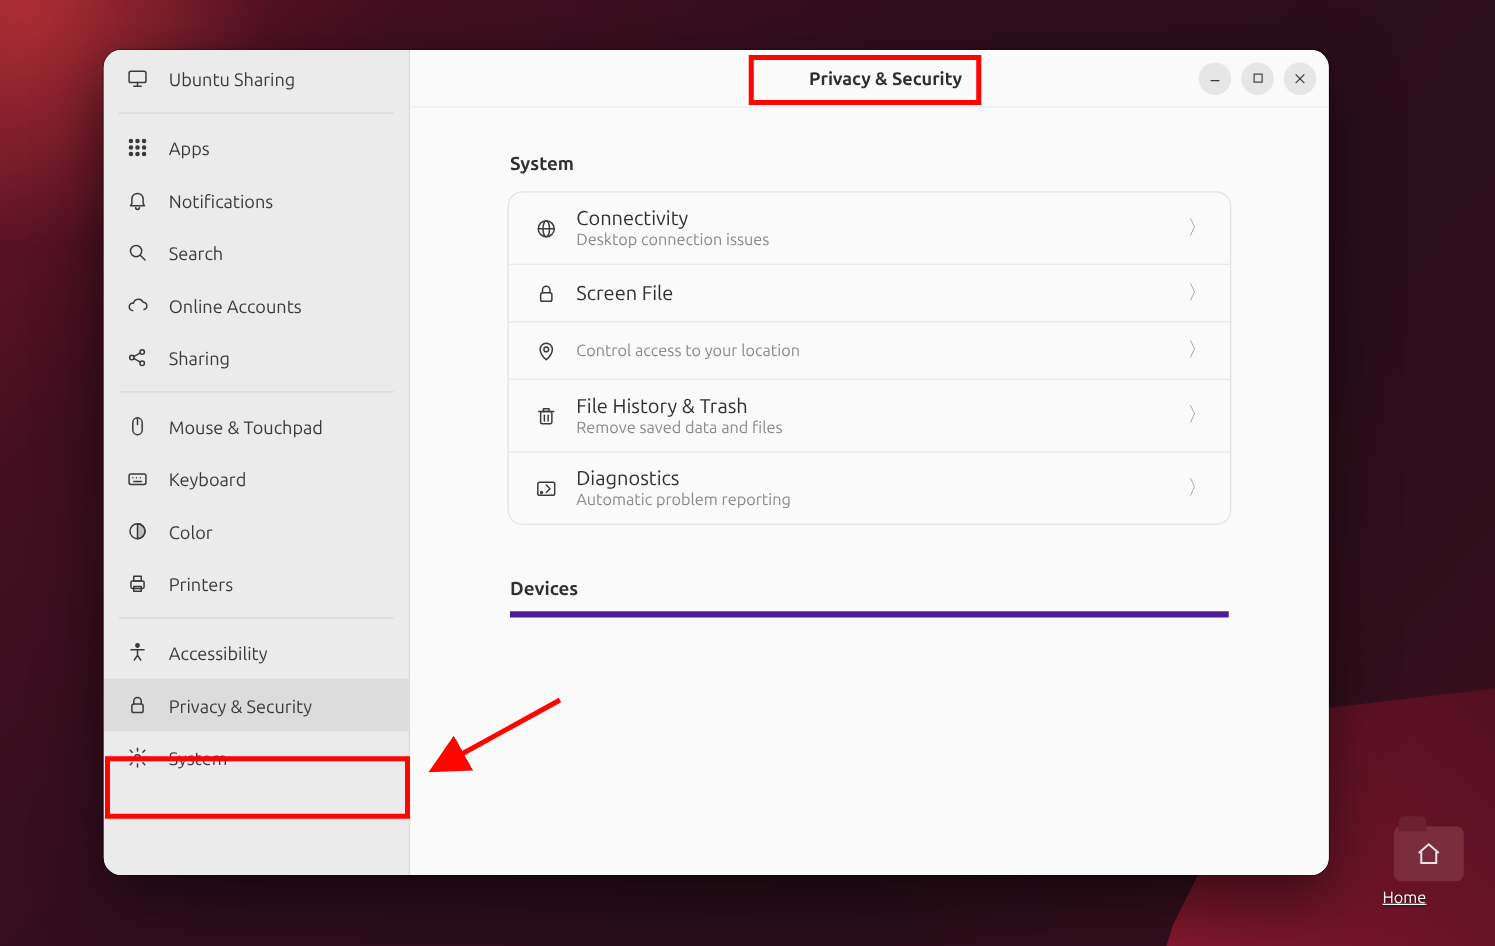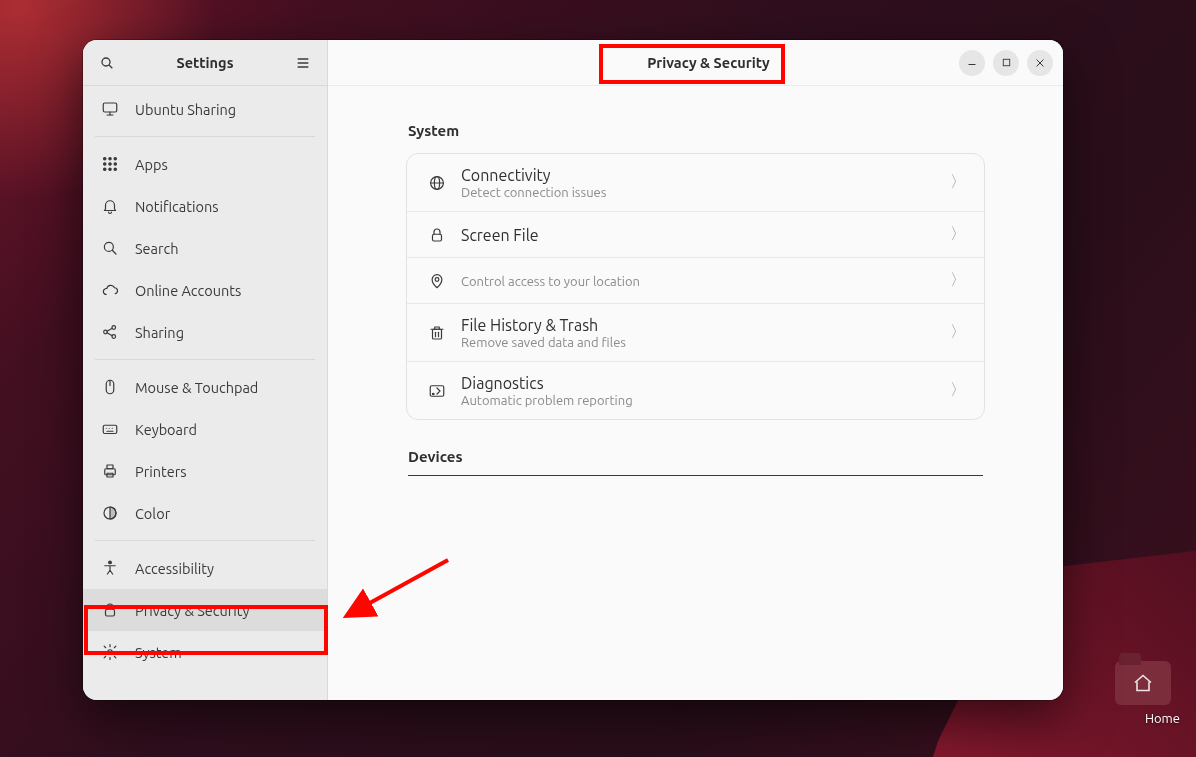--- a/index.html
+++ b/index.html
@@ -17,21 +17,21 @@
     background:radial-gradient(circle at 30% 30%, rgba(226,67,58,.55), rgba(226,67,58,0) 60%);
     transform:rotate(-10deg);
   }
   .desktop::after{
     content:""; position:absolute; right:-120px; bottom:-120px; width:420px; height:340px;
     background:linear-gradient(45deg, rgba(170,30,55,.8), rgba(70,12,28,.9));
     clip-path: polygon(30% 10%, 100% 0%, 100% 100%, 0% 100%, 10% 60%);
   }
 
   
-  .home-wrap{ position:absolute; right:16px; bottom:32px; width:74px; text-align:right; color:#fff; }
+  .home-wrap{ position:absolute; right:16px; bottom:32px; width:74px; text-align:left; color:#fff;text-decoration:underline; }
   .home-folder{
     width:56px; height:44px; margin:0 auto 6px; position:relative;
     background:#7b2d3b; border-radius:6px;
   }
   .home-folder::before{ content:""; position:absolute; left:4px; top:-8px; width:22px; height:12px; background:#6a2230; border-radius:4px 4px 0 0; }
   .home-folder svg{ position:absolute; left:50%; top:50%; transform:translate(-50%,-48%); }
   .home-label{ font-size:13px; color:#fff; text-shadow:0 1px 2px rgba(0,0,0,.6); }
 
   
   .window{
@@ -58,21 +58,21 @@
   .content{ flex:1; background:#fafafa; display:flex; flex-direction:column; }
   .content-header{ height:46px; border-bottom:1px solid #ececec; display:flex; align-items:center; padding:0 10px; }
   .header-spacer{ width:120px; }
   .header-title-wrap{ flex:1; display:flex; justify-content:center; }
   .header-title{ font-weight:700; font-size:14.5px; color:#2e2e2e; padding:4px 16px; }
   .win-controls{ display:flex; gap:8px; }
   .win-btn{ width:26px; height:26px; border-radius:50%; border:none; background:#e6e6e6; display:flex; align-items:center; justify-content:center; color:#3a3a3a; cursor:pointer; }
 
   .content-body{ flex:1; overflow:auto; padding:28px 78px; }
   .section-title{ font-size:15px; font-weight:700; color:#2f2f2f; margin:8px 2px 14px; }
-  .section-title.devices{ margin-top:28px; border-bottom:1px solid #4c1d95; padding-bottom:10px;}
+  .section-title.devices{ margin-top:42px; border-bottom:5px solid #4c1d95; padding-bottom:10px;}
   .card{ border:1px solid #e2e2e2; border-radius:12px; overflow:hidden; }
   .row{ display:flex; align-items:center; padding:12px 16px; border-top:1px solid #e8e8e8; cursor:pointer; }
   .row:first-child{ border-top:none; }
   .row-icon{ width:28px; display:flex; align-items:center; justify-content:center; color:#3a3a3a; margin-right:10px;}
   .row-icon svg{ width:18px; height:18px; }
   .row-text{ flex:1; }
   .row-title{ font-size:16px; color:#2f2f2f; }
   .row-sub{ font-size:13px; color:#8a8a8a; margin-top:1px; }
   .row-arrow{ color:#9a9a9a; font-size:16px; padding:0 2px;}
 
@@ -94,40 +94,20 @@
         <path d="M4 11 12 4l8 7"></path>
         <path d="M6 10v9h12v-9"></path>
       </svg>
   </div>
   <div class="home-label">Home</div>
 </div>
 
 <div class="window">
 
   <aside class="sidebar">
-    <div class="side-header">
-      <button class="icon-btn">
-        <span>
-          <svg viewBox="0 0 24 24" width="16" height="16" fill="none" stroke="currentColor" stroke-width="2">
-              <circle cx="10.5" cy="10.5" r="6"></circle>
-              <line x1="20" y1="20" x2="15" y2="15"></line>
-            </svg>
-        </span>
-      </button>
-      <div class="side-title">Settings</div>
-      <button class="icon-btn">
-        <span>
-          <svg viewBox="0 0 24 24" width="16" height="16" fill="none" stroke="currentColor" stroke-width="2">
-              <line x1="4" y1="6" x2="20" y2="6"></line>
-              <line x1="4" y1="12" x2="20" y2="12"></line>
-              <line x1="4" y1="18" x2="20" y2="18"></line>
-            </svg>
-        </span>
-      </button>
-    </div>
     <nav class="nav" id="nav">
         <div class="nav-item">
           <span class="nav-icon">
             <svg viewBox="0 0 24 24" stroke="currentColor" stroke-width="1.6" fill="none" stroke-linecap="round" stroke-linejoin="round">
               <rect x="3" y="4" width="18" height="12" rx="2"></rect>
               <line x1="8" y1="20" x2="16" y2="20"></line>
               <line x1="12" y1="16" x2="12" y2="20"></line>
             </svg>
           </span>
           <span>Ubuntu Sharing</span>
@@ -205,35 +185,35 @@
               <line x1="11" y1="11" x2="11" y2="11"></line>
               <line x1="15" y1="11" x2="15" y2="11"></line>
               <line x1="8" y1="15" x2="16" y2="15"></line>
             </svg>
           </span>
           <span>Keyboard</span>
         </div>
         <div class="nav-item">
           <span class="nav-icon">
             <svg viewBox="0 0 24 24" stroke="currentColor" stroke-width="1.6" fill="none" stroke-linecap="round" stroke-linejoin="round">
+              <circle cx="12" cy="12" r="8"></circle>
+              <path d="M12 4a8 8 0 0 1 0 16z" fill="currentColor" fill-opacity=".25"></path>
+            </svg>
+          </span>
+          <span>Color</span>
+        </div>
+        <div class="nav-item">
+          <span class="nav-icon">
+            <svg viewBox="0 0 24 24" stroke="currentColor" stroke-width="1.6" fill="none" stroke-linecap="round" stroke-linejoin="round">
               <rect x="5" y="9" width="14" height="8" rx="1.5"></rect>
               <rect x="8" y="4" width="8" height="5"></rect>
               <rect x="8" y="15" width="8" height="5"></rect>
             </svg>
           </span>
           <span>Printers</span>
-        </div>
-        <div class="nav-item">
-          <span class="nav-icon">
-            <svg viewBox="0 0 24 24" stroke="currentColor" stroke-width="1.6" fill="none" stroke-linecap="round" stroke-linejoin="round">
-              <circle cx="12" cy="12" r="8"></circle>
-              <path d="M12 4a8 8 0 0 1 0 16z" fill="currentColor" fill-opacity=".25"></path>
-            </svg>
-          </span>
-          <span>Color</span>
         </div>
         <div class="nav-sep"></div>
         <div class="nav-item">
           <span class="nav-icon">
             <svg viewBox="0 0 24 24" stroke="currentColor" stroke-width="1.6" fill="none" stroke-linecap="round" stroke-linejoin="round">
               <circle cx="12" cy="4.5" r="1.8" fill="currentColor"></circle>
               <path d="M5 9l7 0 7 0M12 9v6m0 0-3.5 5M12 15l3.5 5"></path>
             </svg>
           </span>
           <span>Accessibility</span>
@@ -296,21 +276,21 @@
           <div class="row">
             <span class="row-icon">
               <svg viewBox="0 0 24 24" stroke="currentColor" stroke-width="1.6" fill="none" stroke-linecap="round" stroke-linejoin="round">
                 <circle cx="12" cy="12" r="8.5"></circle>
                 <ellipse cx="12" cy="12" rx="3.5" ry="8.5"></ellipse>
                 <line x1="3.5" y1="12" x2="20.5" y2="12"></line>
               </svg>
             </span>
             <div class="row-text">
               <div class="row-title">Connectivity</div>
-              <div class="row-sub">Detect connection issues</div>
+              <div class="row-sub">Desktop connection issues</div>
             </div>
             <span class="row-arrow">〉</span>
           </div>
           <div class="row">
             <span class="row-icon">
               <svg viewBox="0 0 24 24" stroke="currentColor" stroke-width="1.6" fill="none" stroke-linecap="round" stroke-linejoin="round">
                 <rect x="6" y="11" width="12" height="9" rx="2"></rect>
                 <path d="M8 11V8a4 4 0 0 1 8 0v3"></path>
               </svg>
             </span>

